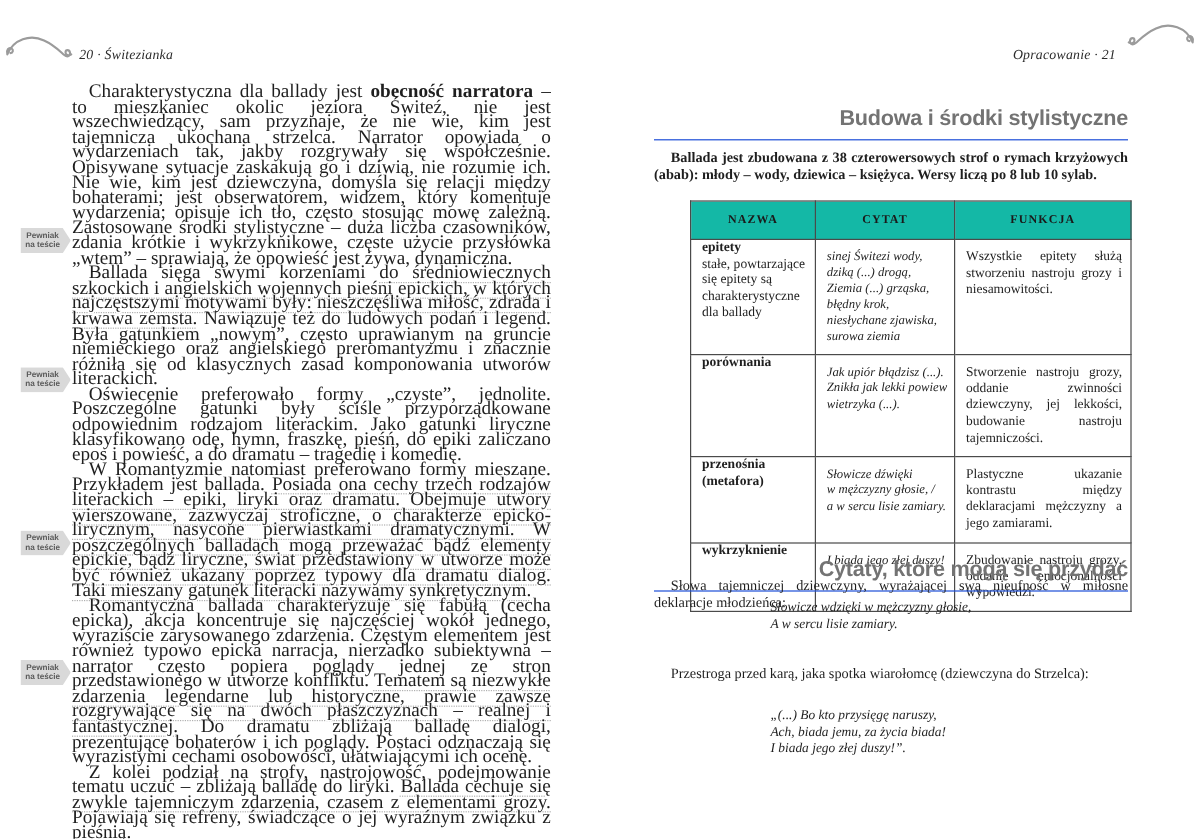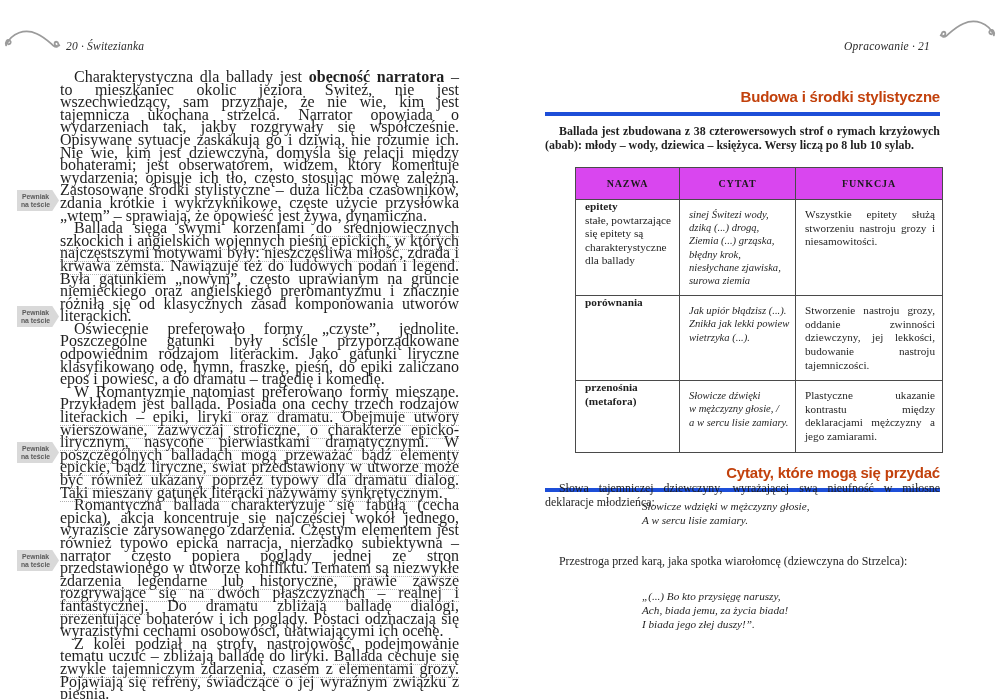--- a/index.html
+++ b/index.html
@@ -40,38 +40,38 @@
     clip-path:polygon(0 0,84% 0,100% 50%,84% 100%,0 100%);
     font-family:"Liberation Sans","DejaVu Sans",sans-serif;
     font-size:6.8px;font-weight:bold;color:#5a5a5a;
     text-align:center;display:flex;flex-direction:column;justify-content:center;
     line-height:7.6px;padding-right:5px;box-sizing:border-box;
   }
   
   .rcol{position:absolute;left:545px;width:395px;}
   .sec-heading{
     font-family:"Liberation Sans","DejaVu Sans",sans-serif;
-    font-weight:700;font-size:15px;letter-spacing:-.2px;color:#c2410c;
-    text-align:right;padding-bottom:7px;border-bottom:4px solid #1d4ed8;
+    font-weight:700;font-size:18px;letter-spacing:-.2px;color:#737373;
+    text-align:right;padding-bottom:7px;border-bottom:1px solid #1d4ed8;
   }
   .h1-block{top:88px;}
   .intro{
     top:124px;font-size:11.9px;line-height:14.2px;text-align:justify;font-weight:bold;
   }
   .intro p{margin:0;text-indent:14px;}
   
   table.stylistic{
     position:absolute;top:167px;left:575px;width:367px;
     border-collapse:collapse;table-layout:fixed;
   }
   table.stylistic th,table.stylistic td{
     border:1px solid #4a4a4a;vertical-align:top;
   }
   table.stylistic th{
-    background:#d946ef;font-size:10px;font-weight:bold;letter-spacing:.9px;
+    background:#14b8a6;font-size:10px;font-weight:bold;letter-spacing:.9px;
     text-align:center;padding:10px 2px;color:#1a1a1a;
   }
   td.cell-name{padding:0 6px 8px 9px;font-size:11.3px;line-height:13.6px;}
   td.cell-name .nm{font-weight:bold;}
   td.cell-quote{padding:8px 4px 8px 9px;font-style:italic;font-size:10.6px;line-height:13.2px;}
   td.cell-func{padding:8px 7px 8px 9px;font-size:11.2px;line-height:13.6px;text-align:justify;}
   .w-name{width:104px;}.w-quote{width:116px;}.w-func{width:147px;}
   
   .h2-block{top:464px;}
   .s2-para{position:absolute;font-size:11.9px;line-height:14.2px;text-align:justify;}
@@ -181,20 +181,30 @@
           <div class="nm">przenośnia (metafora)</div>
           <div></div>
         </td>
       <td class="cell-quote">
           <div>Słowicze dźwięki</div>
           <div>w mężczyzny głosie, /</div>
           <div>a w sercu lisie zamiary.</div>
         </td>
       <td class="cell-func">Plastyczne ukazanie kontrastu między deklaracjami mężczyzny a jego zamiarami.</td>
     </tr>
+    <tr>
+      <td class="cell-name">
+          <div class="nm">wykrzyknienie</div>
+          <div></div>
+        </td>
+      <td class="cell-quote">
+          <div>I biada jego złej duszy!</div>
+        </td>
+      <td class="cell-func">Zbudowanie nastroju grozy, oddanie emocjonalności wypowiedzi.</td>
+    </tr>
   </tbody>
 </table>
 
 <div class="rcol h2-block">
   <div class="sec-heading">Cytaty, które mogą się przydać</div>
 </div>
 
 <div class="rcol s2-para s2-p1">
   <p>Słowa tajemniczej dziewczyny, wyrażającej swą nieufność w miłosne deklaracje młodzieńca:</p>
 </div>

